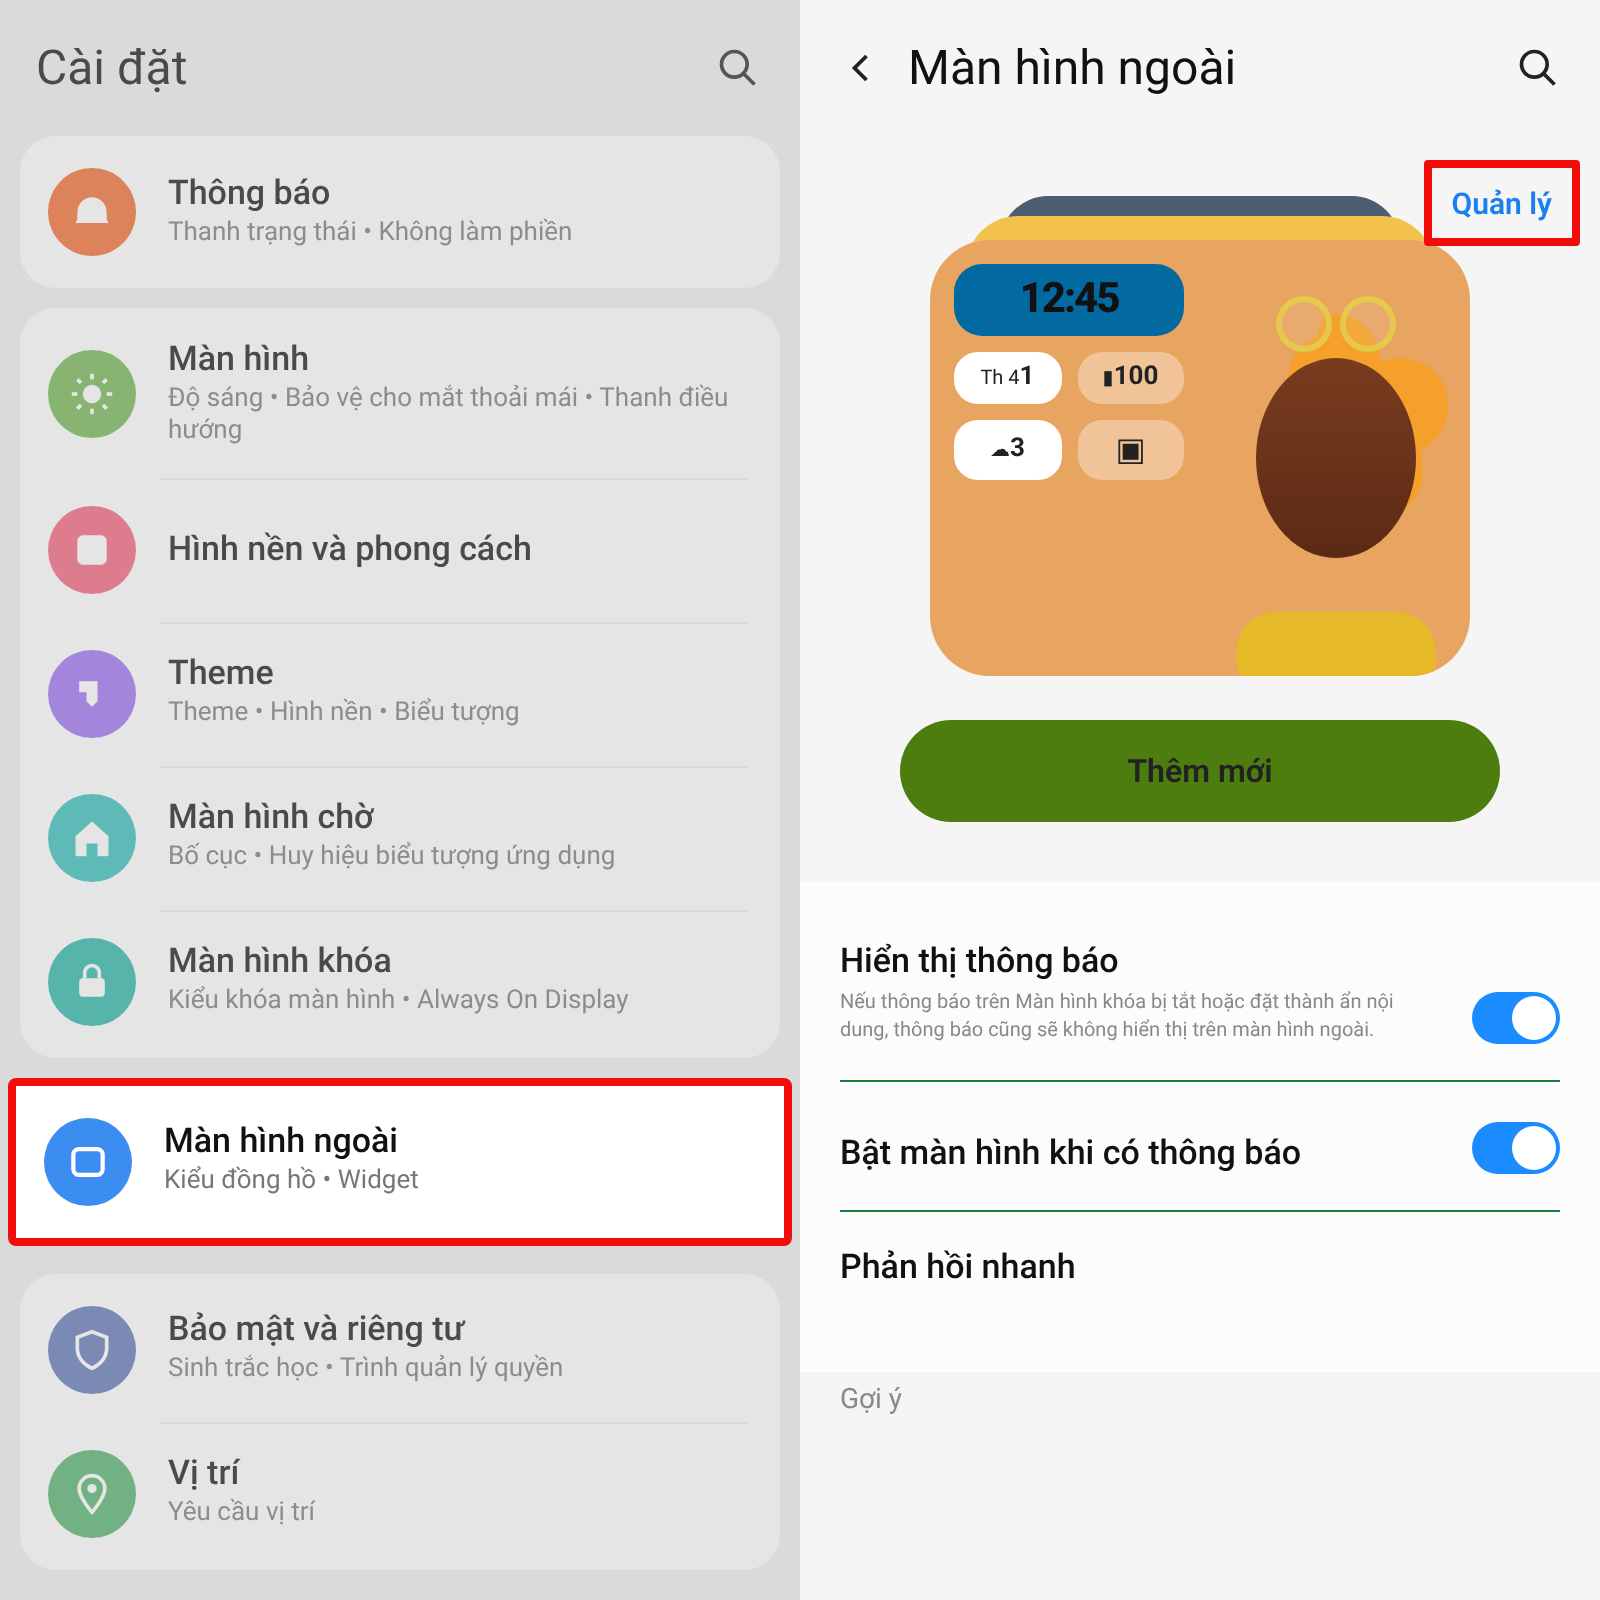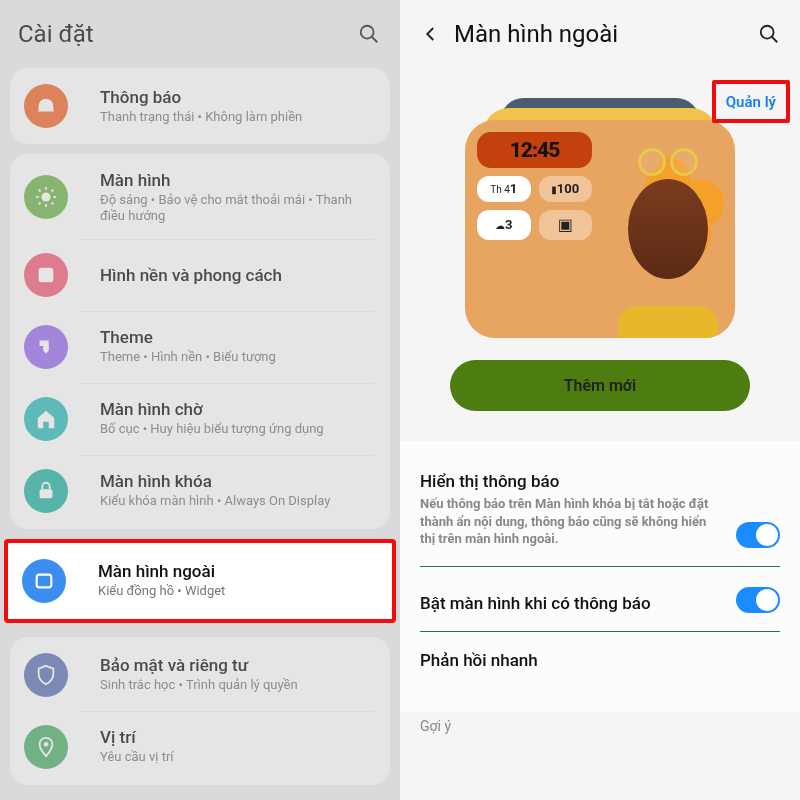--- a/index.html
+++ b/index.html
@@ -11,21 +11,21 @@
   
   .hdr { display:flex; align-items:center; padding: 20px 18px 14px; gap: 10px; }
   .hdr h1 { font-size: 24px; font-weight: 400; color:#111; flex:1; }
   .hdr .search-btn { width:26px;height:26px; display:flex;align-items:center;justify-content:center; }
   .hdr .search-btn svg{width:22px;height:22px;stroke:#222;stroke-width:2;fill:none;}
   .hdr .back-btn {width:26px;height:26px;display:flex;align-items:center;justify-content:center;}
   .hdr .back-btn svg{width:18px;height:18px;stroke:#222;stroke-width:2.5;fill:none;}
 
   
   .card { background:#fff; border-radius:18px; margin:6px 10px 10px; padding:2px 0; }
-  .row { display:flex; align-items:center; padding:14px 14px; gap:32px; position:relative; }
+  .row { display:flex; align-items:center; padding:14px 14px; gap:16px; position:relative; }
   .row + .row::before { content:""; position:absolute; top:0; left:70px; right:16px; height:1px; background:#eee; }
   .row .ic { width:44px;height:44px; border-radius:50%; display:flex;align-items:center;justify-content:center; flex-shrink:0; }
   .row .ic svg { width:22px;height:22px; fill:#fff; }
   .row .txt .t { font-size:17px; color:#111; font-weight:500; }
   .row .txt .s { font-size:13px; color:#777; margin-top:2px; line-height:1.25; }
 
   .ic.orange{background:#f1692b;}
   .ic.green{background:#6fb64e;}
   .ic.pink{background:#f15f79;}
   .ic.purple{background:#9a6df0;}
@@ -52,40 +52,40 @@
   .right .top-area { padding: 0 0 18px; text-align:center; }
   .manage { position:absolute; top:80px; right:10px; }
   .manage .link-box{ border:4px solid #f20d0d; padding:8px 10px; }
   .manage .link { color:#1a7ff0; font-size:15px; font-weight:600; }
 
   .flip-preview { width:270px; height:240px; margin:36px auto 22px; position:relative; }
   .flip-preview .stack-b{position:absolute; top:0; left:35px; right:35px; height:40px; background:#4a5e70; border-radius:24px 24px 0 0;}
   .flip-preview .stack-a{position:absolute; top:10px; left:18px; right:18px; height:40px; background:#f2c24a; border-radius:26px 26px 0 0;}
   .flip-preview .front{position:absolute; top:22px; left:0; right:0; bottom:0; background:#e8a461; border-radius:30px; overflow:hidden; display:flex;}
   .front .left-widgets{ width:50%; padding:12px 8px 12px 12px; display:flex;flex-direction:column; gap:8px;}
-  .front .clock{background:#c2410c;border-radius:14px;padding:6px 8px;font-size:21px;font-weight:800;color:#111;letter-spacing:-1px;text-align:center;}
+  .front .clock{background:#0369a1;border-radius:14px;padding:6px 8px;font-size:21px;font-weight:800;color:#111;letter-spacing:-1px;text-align:center;}
   .front .pair{display:flex;gap:8px;}
   .front .tile{flex:1;background:#fff;border-radius:12px;padding:6px 2px; font-size:10px; color:#222; display:flex;flex-direction:row;align-items:center;justify-content:center;line-height:1.1;}
   .front .tile.trans{background:rgba(255,255,255,0.35);}
   .front .tile .big{font-weight:700;font-size:13px;}
   .front .dog{ width:50%; position:relative; display:flex;align-items:center;justify-content:center;}
   .front .dog .flower{position:absolute; width:160px;height:160px;}
   .front .dog .flower path{fill:#f4a02a;}
   .front .dog .face{width:80px;height:100px;background:linear-gradient(#7a3c1f,#5b2a14);border-radius:40px/50px;position:relative;z-index:1;}
   .front .dog .glasses{position:absolute;top:28px;left:50%;transform:translateX(-50%);display:flex;gap:4px;z-index:2;}
   .front .dog .lens{width:28px;height:28px;border:3px solid #e6c94a;border-radius:50%;background:rgba(255,255,255,.08);}
   .front .dog .sweater{position:absolute;bottom:-8px;left:50%;transform:translateX(-50%);width:100px;height:40px;background:#e6b82a;border-radius:20px 20px 16px 16px;z-index:1;}
 
   .add-btn { display:block; width:300px; margin:0 auto; background:#4d7c0f; border-radius:30px; padding:16px 0; font-size:16px; font-weight:600; color:#222; text-align:center; }
 
   
   .opt-card{ background:#fcfcfc; margin:12px 0 0; padding:12px 20px 24px; }
   .opt { display:flex; align-items:flex-end; justify-content:space-between; gap:20px; padding:18px 0; }
   .opt .txt .t{font-size:17px;color:#111;font-weight:500;}
-  .opt .txt .s{font-size:13px;color:#888;margin-top:4px;line-height:1.35;font-weight:bold;}
+  .opt .txt .s{font-size:10px;color:#888;margin-top:4px;line-height:1.35;}
   .toggle{width:44px;height:26px;background:#1a8cff;border-radius:13px;position:relative;flex-shrink:0;margin-top:2px;}
   .toggle::after{content:"";position:absolute;top:2px;right:2px;width:22px;height:22px;background:#fff;border-radius:50%;}
   .opt + .opt {border-top:1px solid #15803d;}
   .subhdr{font-size:14px;color:#888;padding:0 20px;margin-top:6px;}
 </style>
 </head>
 <body>
 
 <div class="pane left">
   <div class="hdr">

